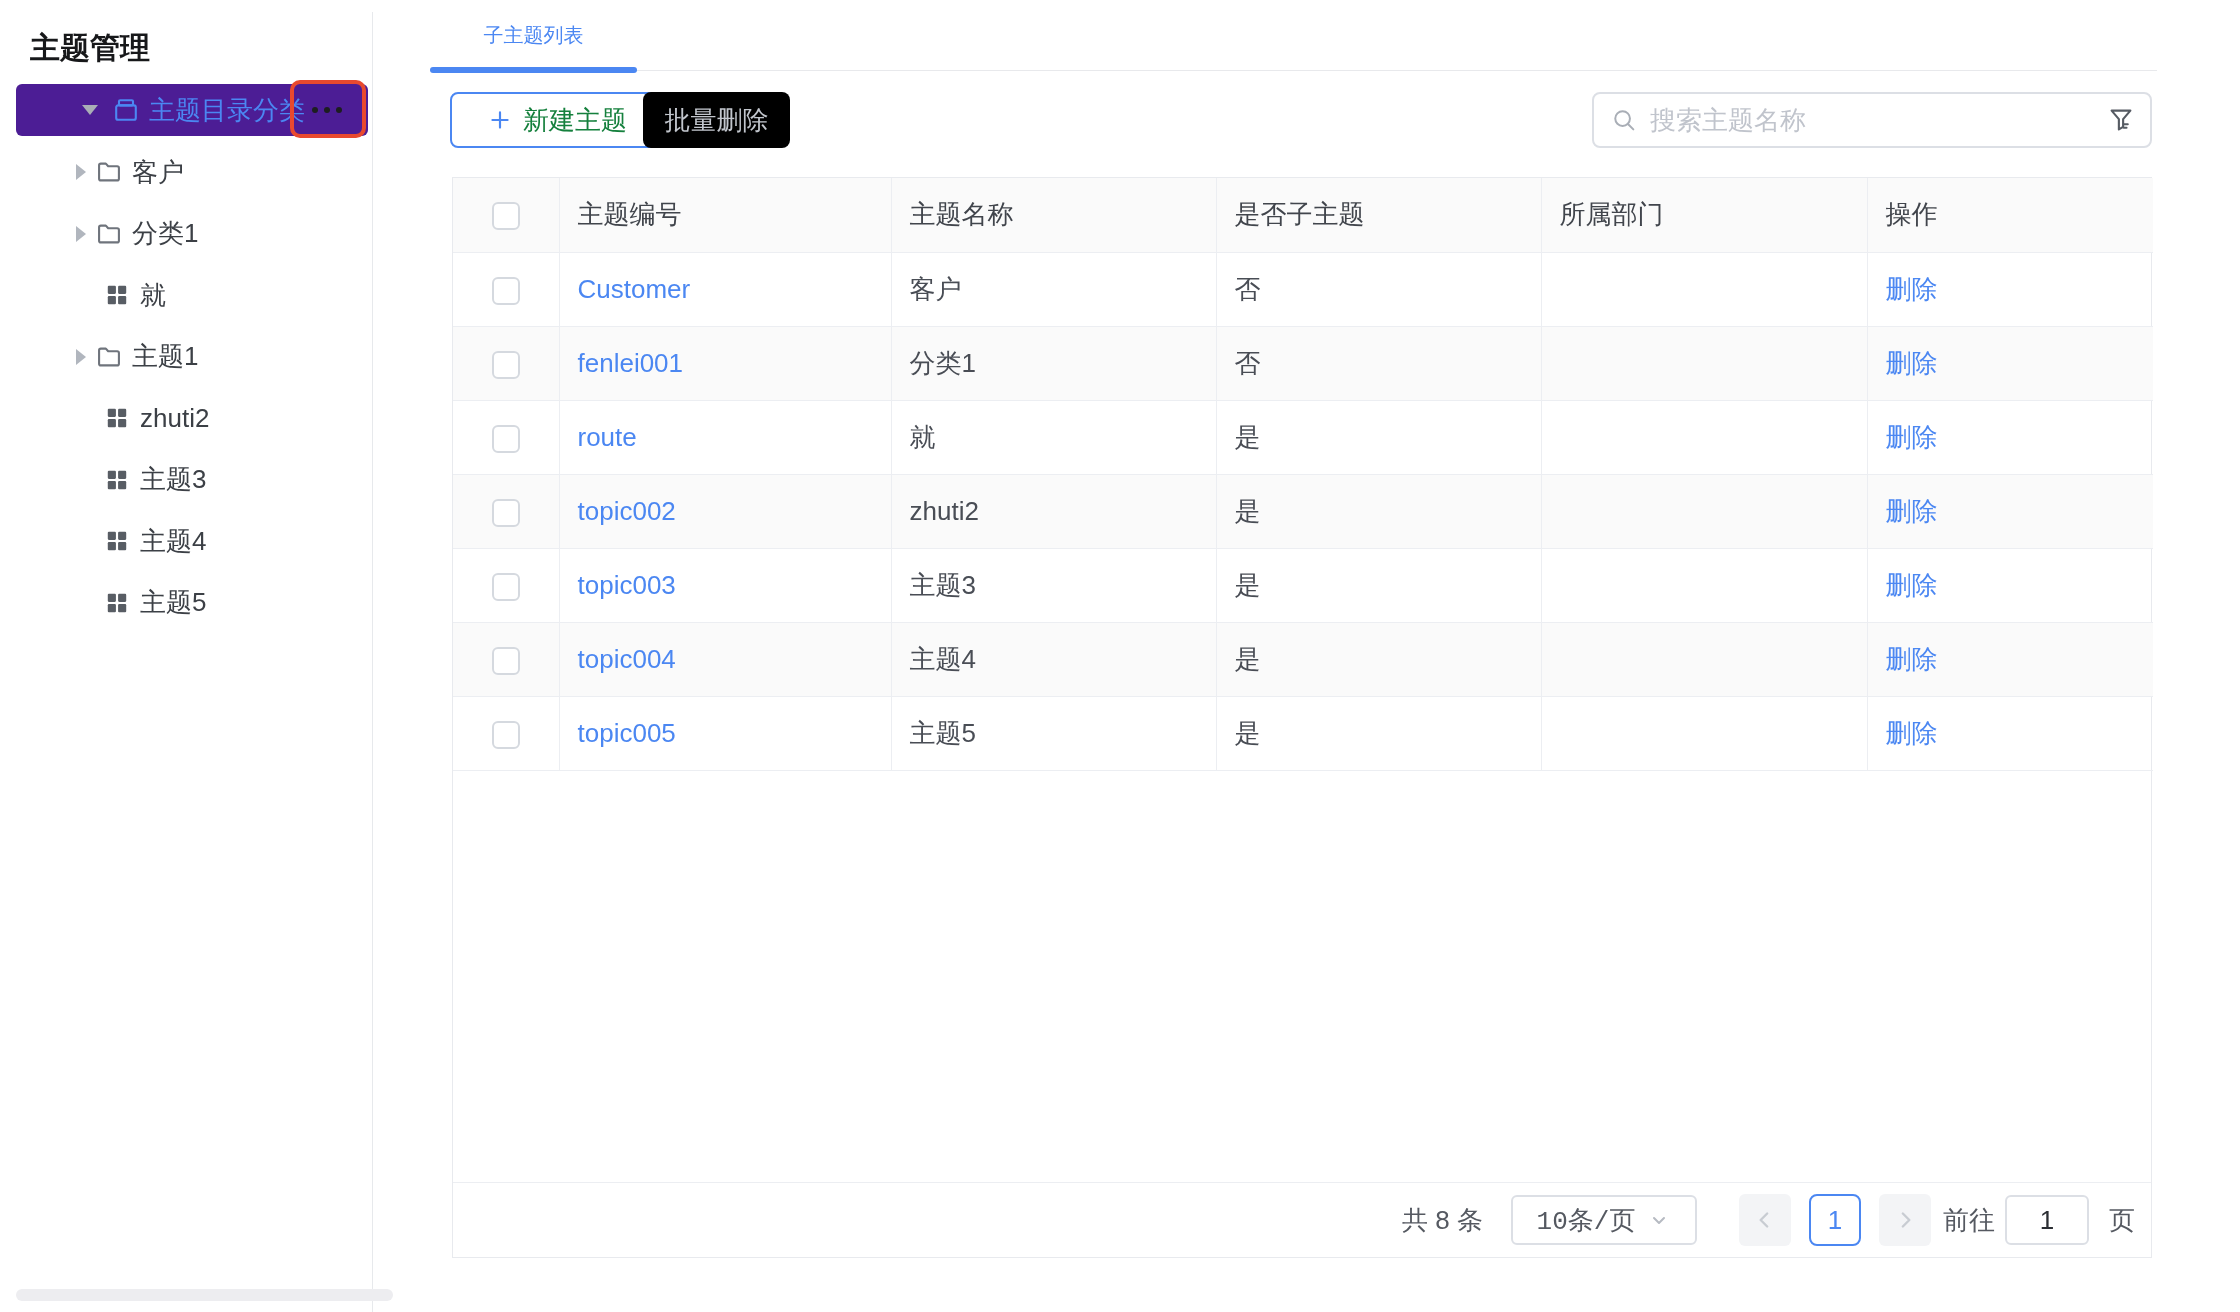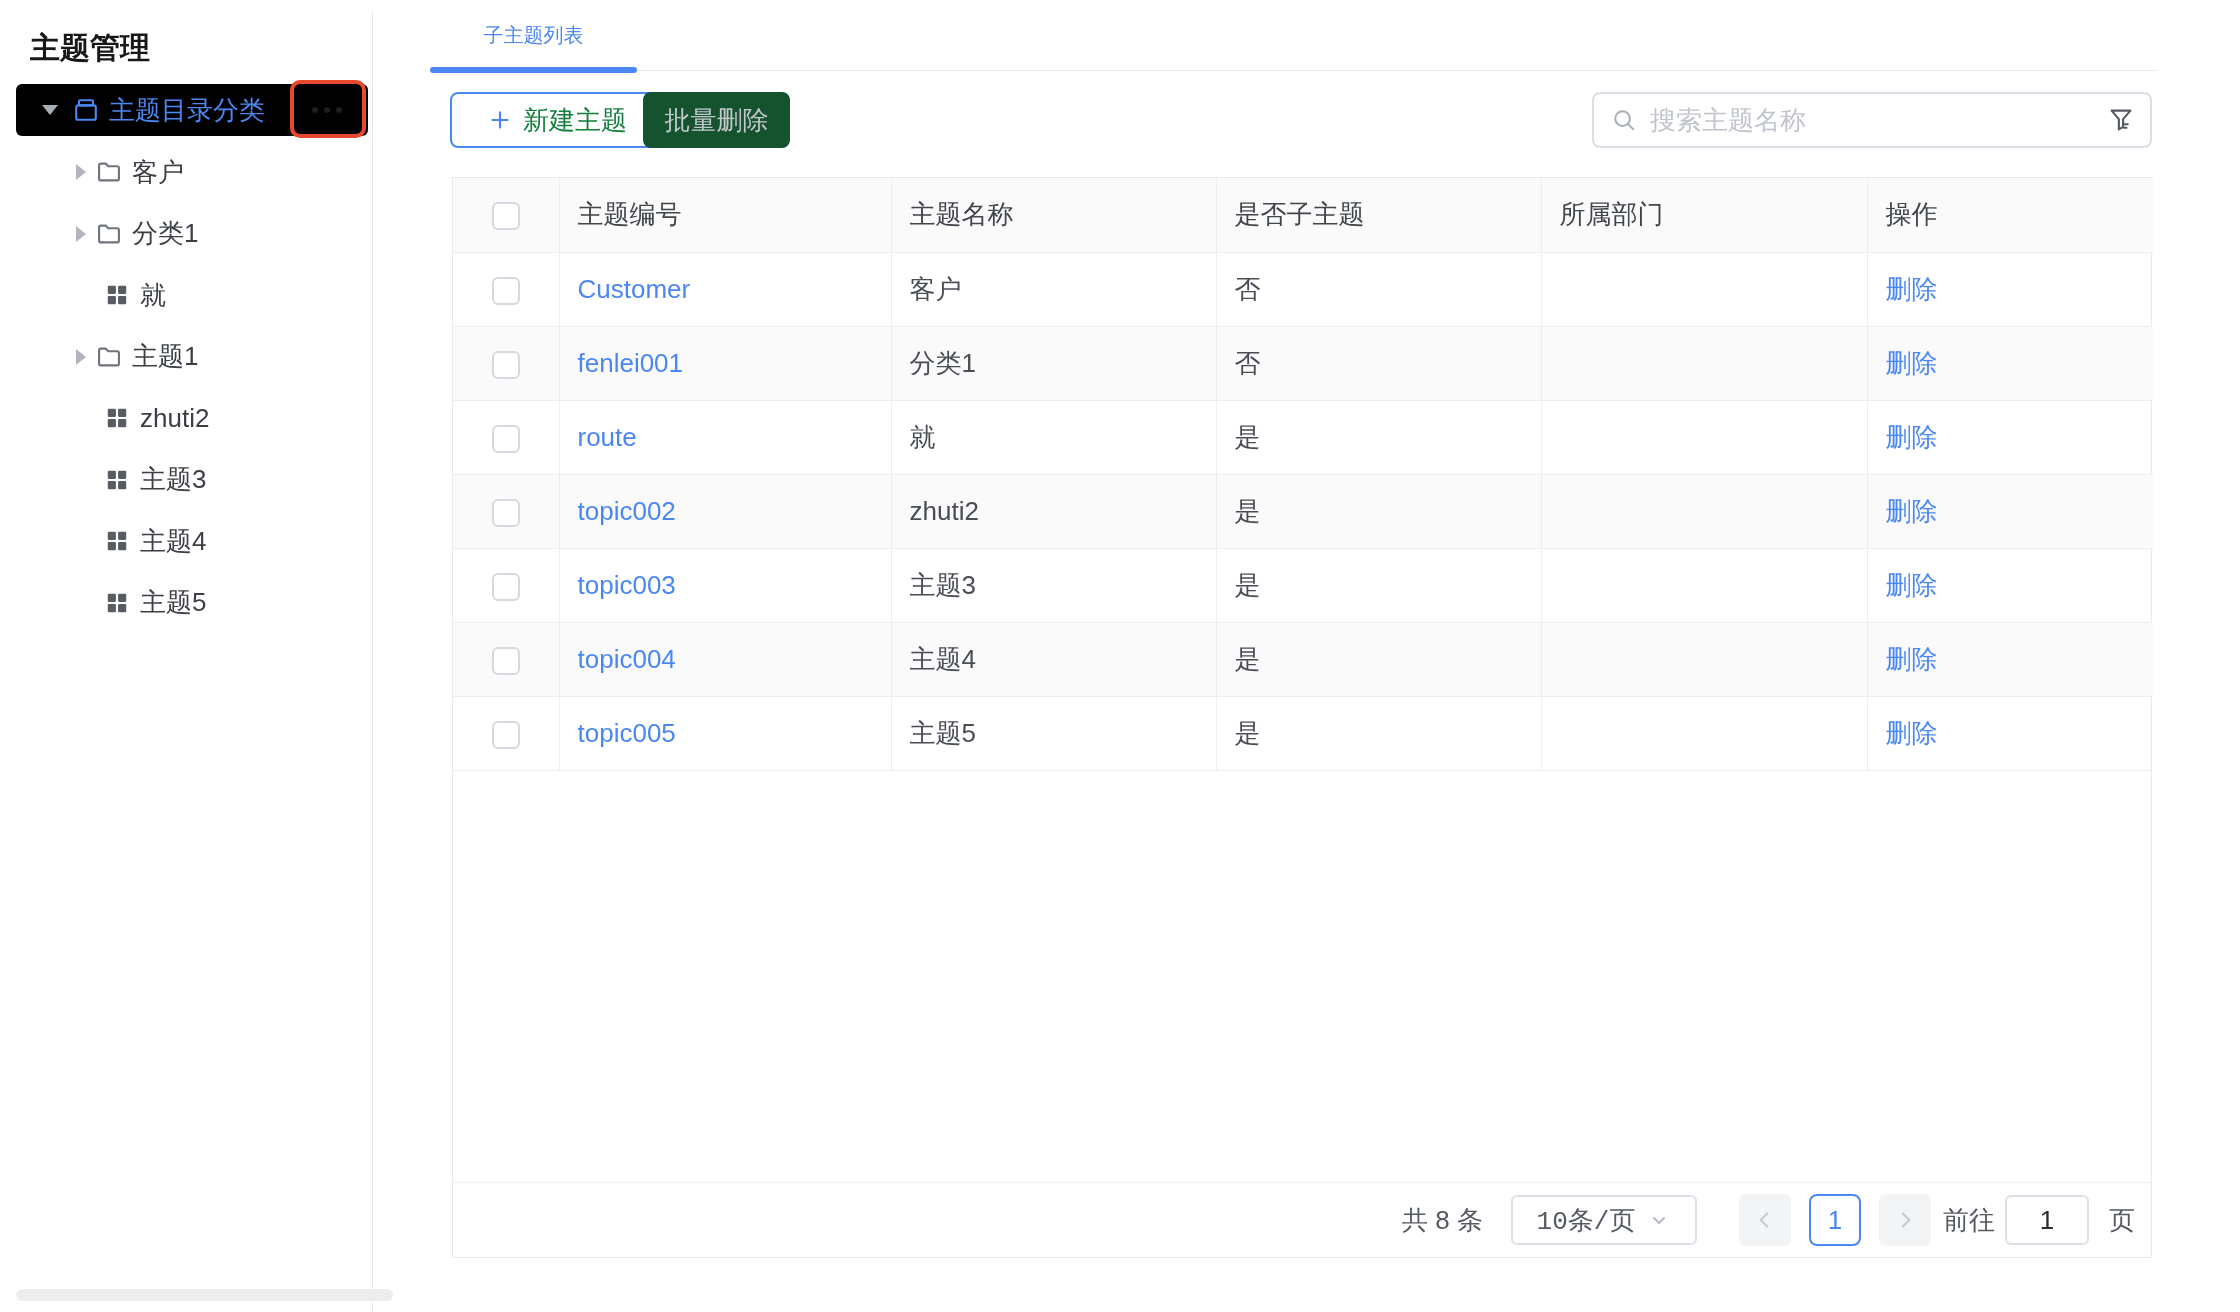--- a/index.html
+++ b/index.html
@@ -5,21 +5,21 @@
   * { box-sizing: border-box; margin: 0; padding: 0; }
   html,body { width: 2240px; height: 1312px; background: #ffffff;
     font-family: "Liberation Sans", "DejaVu Sans", sans-serif; color: #45494f; }
   .page { position: relative; width: 2240px; height: 1312px; overflow: hidden; }
 
   
   .sidebar { position: absolute; left:0; top:12px; width:373px; height:1312px;
     border-right:1px solid #e7e9ec; background:#fff; }
   .sidebar-title { position:absolute; left:30px; top:16px; font-size:30px; font-weight:700; color:#17181a; }
   .tree-root { position:absolute; left:16px; top:72px; width:352px; height:52px;
-    background:#000000; border-radius:6px; display:flex; align-items:center; cursor:pointer; }
+    background:#4c1d95; border-radius:6px; display:flex; align-items:center; cursor:pointer;padding-left:40px; }
   .caret { width:0; height:0; display:inline-block; flex:none; }
   .caret-down { border-left:8px solid transparent; border-right:8px solid transparent; border-top:10px solid #a9aeb6; margin-left:26px; }
   .caret-right { border-top:8px solid transparent; border-bottom:8px solid transparent; border-left:10px solid #b1b6be; }
   .tree-root .node-icon { margin-left:14px; }
   .node-icon { width:28px; height:28px; flex:none; display:flex; align-items:center; justify-content:center; }
   .root-label { margin-left:9px; font-size:26px; color:#4b87f2; }
   .more-btn { position:absolute; right:10px; top:6px; width:62px; height:40px; border:none; background:transparent;
     display:flex; align-items:center; justify-content:center; gap:6px; cursor:pointer; }
   .more-btn i { width:6px; height:6px; border-radius:50%; background:#1d1e20; }
   .annotation-box { position:absolute; left:290px; top:68px; width:76px; height:58px;
@@ -37,21 +37,21 @@
   .tabbar { position:absolute; left:430px; top:0; width:1727px; height:71px; border-bottom:1px solid #e8e9ec; }
   .tab { position:absolute; left:0; top:0; width:207px; height:71px;
     display:flex; align-items:center; justify-content:center; cursor:pointer; }
   .tab-label { font-size:20px; color:#4b87f2; }
   .ink-bar { position:absolute; left:0; bottom:-2px; width:207px; height:6px; background:#4b87f2; border-radius:3px; }
 
   
   .btn { position:absolute; top:92px; height:56px; border-radius:8px; font-size:26px;
     display:flex; align-items:center; justify-content:center; cursor:pointer; border:none; }
   .btn-new { left:450px; width:214px; background:#fff; border:2px solid #4b87f2; color:#15803d; gap:10px; }
-  .btn-batch { left:643px; width:147px; background:#14532d; color:#c2c6cd; cursor:not-allowed; }
+  .btn-batch { left:643px; width:147px; background:#000000; color:#c2c6cd; cursor:not-allowed; }
   .search-box { position:absolute; left:1592px; top:92px; width:560px; height:56px;
     border:2px solid #dcdfe5; border-radius:8px; display:flex; align-items:center; background:#fff; }
   .search-box svg.mag { margin-left:16px; flex:none; }
   .search-box input { flex:1; min-width:0; border:none; outline:none; font-size:26px; color:#45494f;
     margin-left:12px; font-family:inherit; background:transparent; }
   .search-box input::placeholder { color:#c0c4cc; }
   .search-box svg.funnel { margin-right:14px; flex:none; cursor:pointer; }
 
   
   .table-wrap { position:absolute; left:452px; top:177px; width:1700px; height:1081px;

